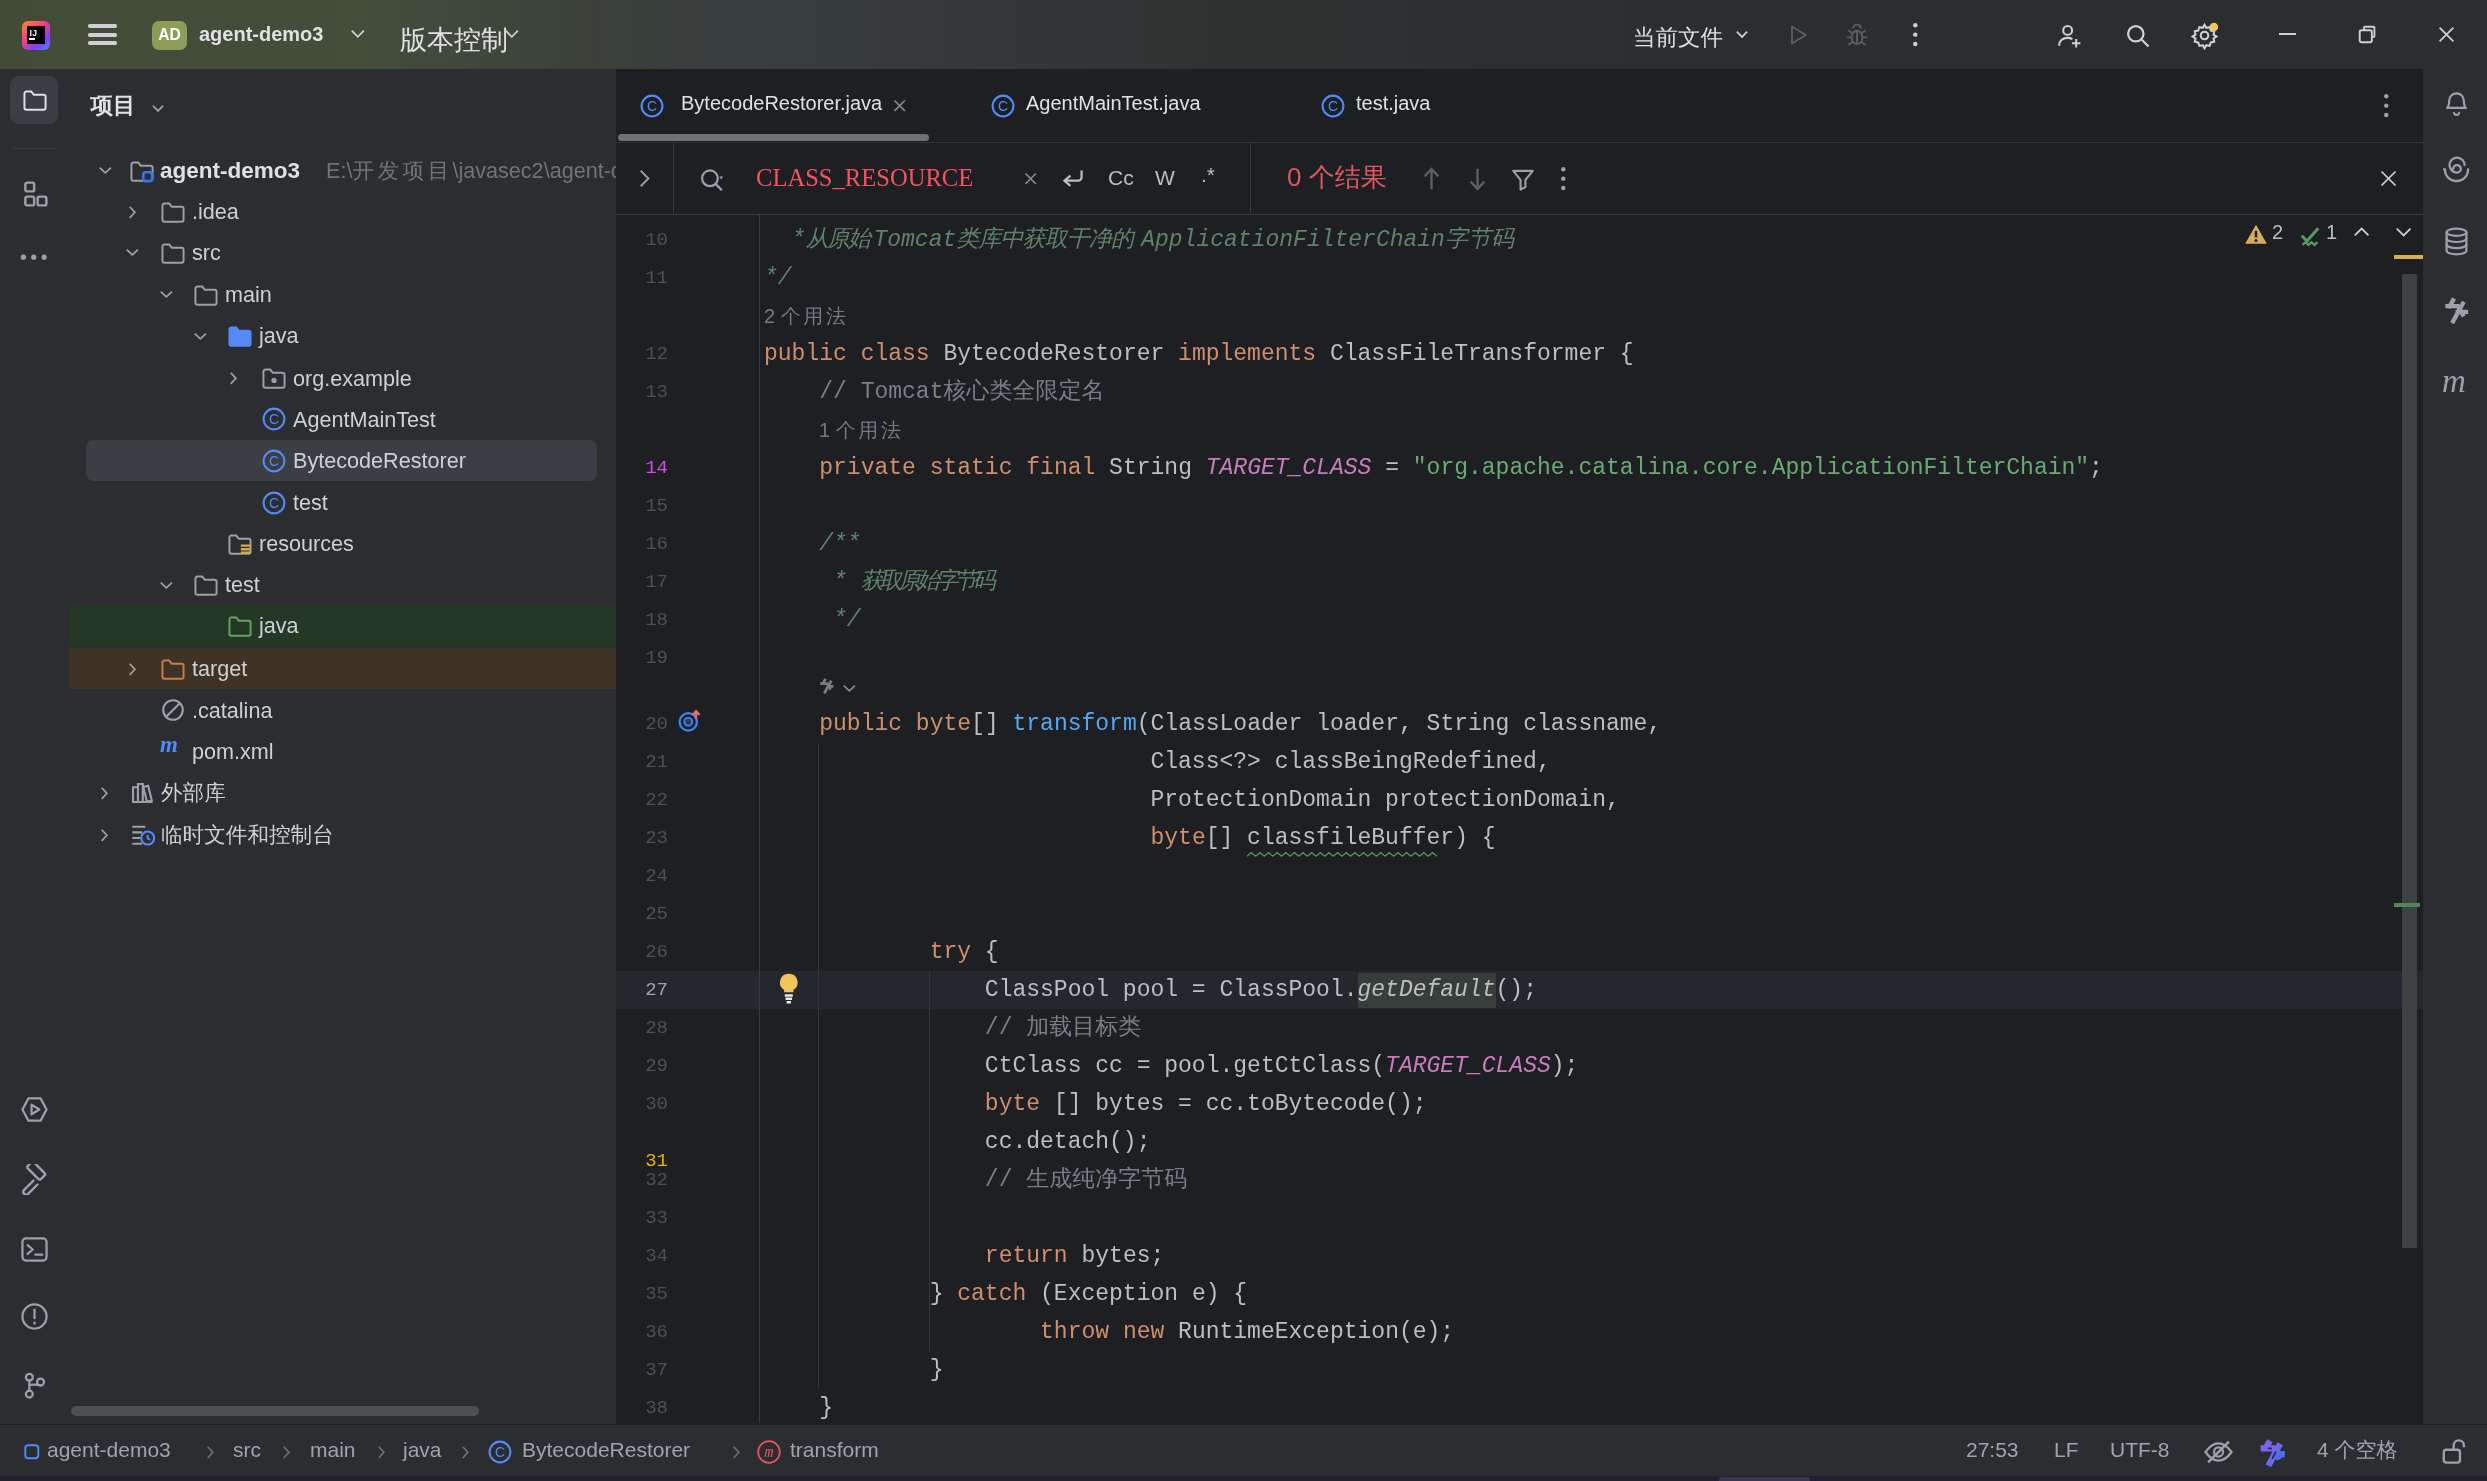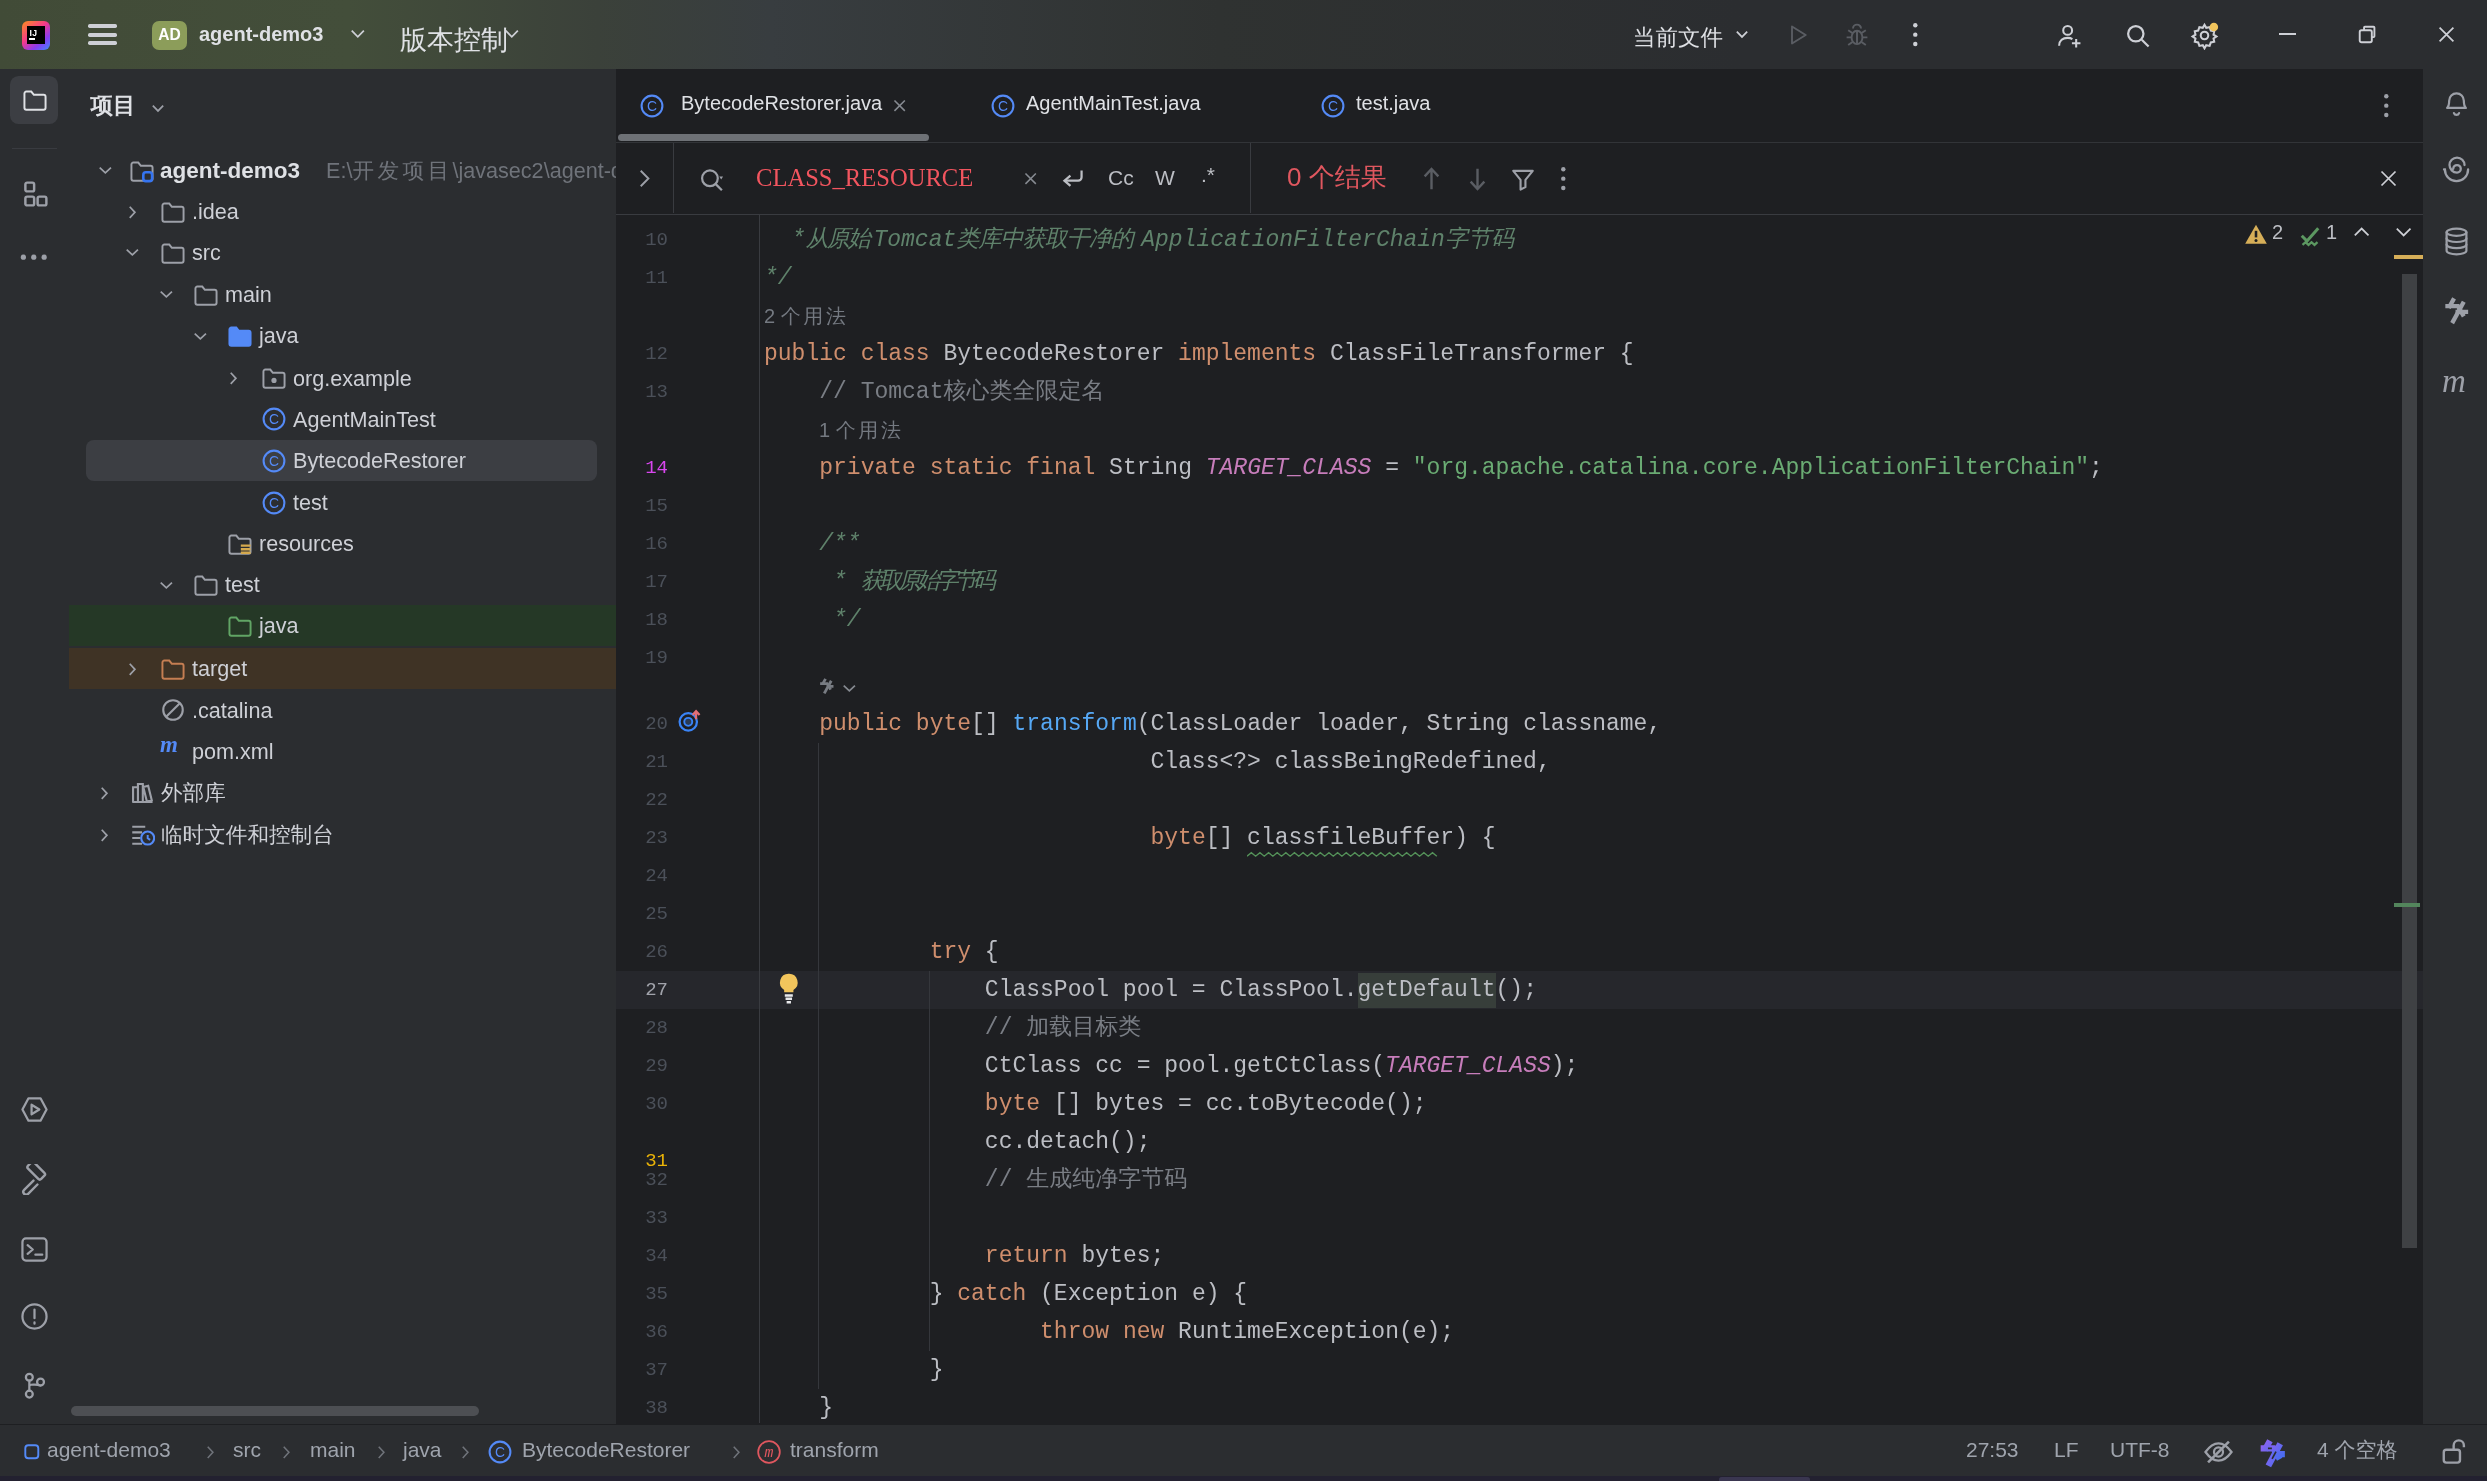--- a/index.html
+++ b/index.html
@@ -5,21 +5,21 @@
   *{box-sizing:border-box}
   body{font-family:"Liberation Sans",sans-serif;position:relative}
   .abs{position:absolute}
   .mono{font-family:Liberation Serif, serif}
   .kw{color:#cf8e6d}
   .str{color:#6aab73}
   .cmt{color:#7a7e85}
   .doc{color:#5f826b;font-style:italic}
   .cst{color:#c77dbb;font-style:italic}
   .fn{color:#56a8f5}
-  .it{}
+  .it{font-style:italic}
   .cjk{display:inline-block;white-space:nowrap}
   .cline{position:absolute;left:764px;height:38px;line-height:38px;font-family:"Liberation Mono",monospace;font-size:23px;color:#bcbec4;white-space:pre}
   .lnum{position:absolute;width:52px;left:0px;text-align:right;height:38px;line-height:38px;font-family:"Liberation Mono",monospace;font-size:19px;color:#4b5059}
   .inlay{position:absolute;height:38px;line-height:38px;font-size:20px;color:#747981}
   .trow{position:absolute;height:41px;line-height:41px;font-size:21.6px;color:#ced0d6;white-space:nowrap}
   .bc{position:absolute;height:53px;line-height:50px;font-size:21px;color:#9fa4ad;white-space:nowrap}
   svg{display:block}
   .g{stroke:#9da0a8;fill:none;stroke-width:1.4;stroke-linecap:round;stroke-linejoin:round}
 </style></head>
 <body>
@@ -39,20 +39,21 @@
     <div class="cline" style="top:221px"><span class="doc">  *<span class="cjk" style="width:68px;letter-spacing:-1.7px">从原始</span>Tomcat<span class="cjk" style="width:185px;letter-spacing:-0.9px">类库中获取干净的</span>ApplicationFilterChain<span class="cjk" style="width:68px">字节码</span></span></div>
     <div class="cline" style="top:259px"><span class="doc">*/</span></div>
     <div class="cline" style="top:335px"><span class="kw">public</span> <span class="kw">class</span> BytecodeRestorer <span class="kw">implements</span> ClassFileTransformer {</div>
     <div class="cline" style="top:373px">    <span class="cmt">// Tomcat<span class="cjk" style="width:161px">核心类全限定名</span></span></div>
     <div class="cline" style="top:449px">    <span class="kw">private</span> <span class="kw">static</span> <span class="kw">final</span> String <span class="cst">TARGET_CLASS</span> = <span class="str">"org.apache.catalina.core.ApplicationFilterChain"</span>;</div>
     <div class="cline" style="top:525px">    <span class="doc">/**</span></div>
     <div class="cline" style="top:563px">     <span class="doc">* <span class="cjk" style="width:138px;letter-spacing:-4.3px">获取原始字节码</span></span></div>
     <div class="cline" style="top:601px">     <span class="doc">*/</span></div>
     <div class="cline" style="top:705px">    <span class="kw">public</span> <span class="kw">byte</span>[] <span class="fn">transform</span>(ClassLoader loader, String classname,</div>
     <div class="cline" style="top:743px">                            Class&lt;?&gt; classBeingRedefined,</div>
+    <div class="cline" style="top:781px">                            ProtectionDomain protectionDomain,</div>
     <div class="cline" style="top:819px">                            <span class="kw">byte</span>[] classfileBuffer) {</div>
     <div class="cline" style="top:933px">            <span class="kw">try</span> {</div>
     <div class="cline" style="top:971px">                ClassPool pool = ClassPool.<span class="it">getDefault</span>();</div>
     <div class="cline" style="top:1009px">                <span class="cmt">// <span class="cjk" style="width:115px">加载目标类</span></span></div>
     <div class="cline" style="top:1047px">                CtClass cc = pool.getCtClass(<span class="cst">TARGET_CLASS</span>);</div>
     <div class="cline" style="top:1085px">                <span class="kw">byte</span> [] bytes = cc.toBytecode();</div>
     <div class="cline" style="top:1123px">                cc.detach();</div>
     <div class="cline" style="top:1161px">                <span class="cmt">// <span class="cjk" style="width:138px">生成纯净字节码</span></span></div>
     <div class="cline" style="top:1237px">                <span class="kw">return</span> bytes;</div>
     <div class="cline" style="top:1275px">            } <span class="kw">catch</span> (Exception e) {</div>

